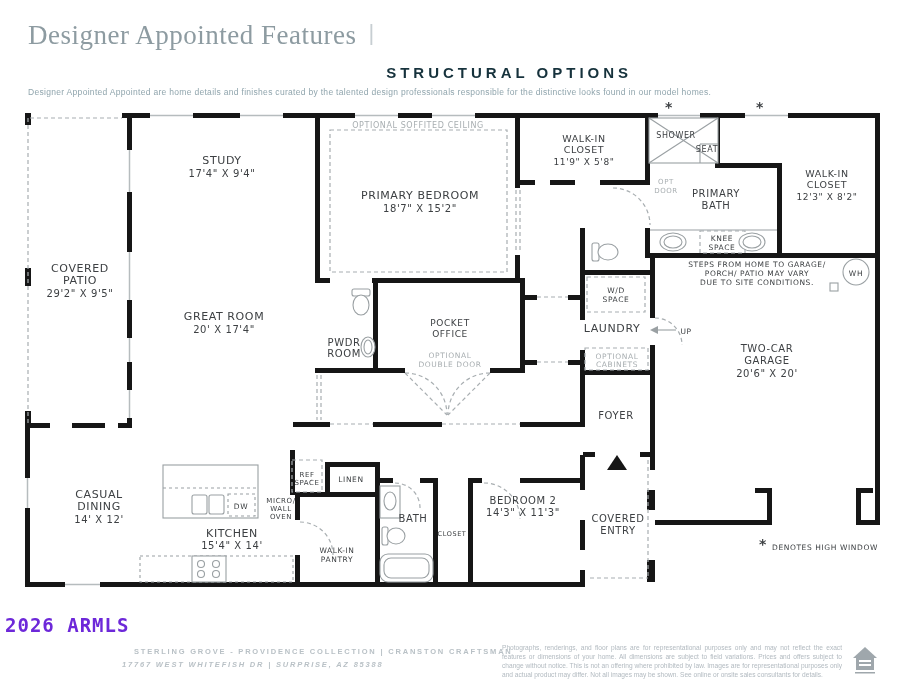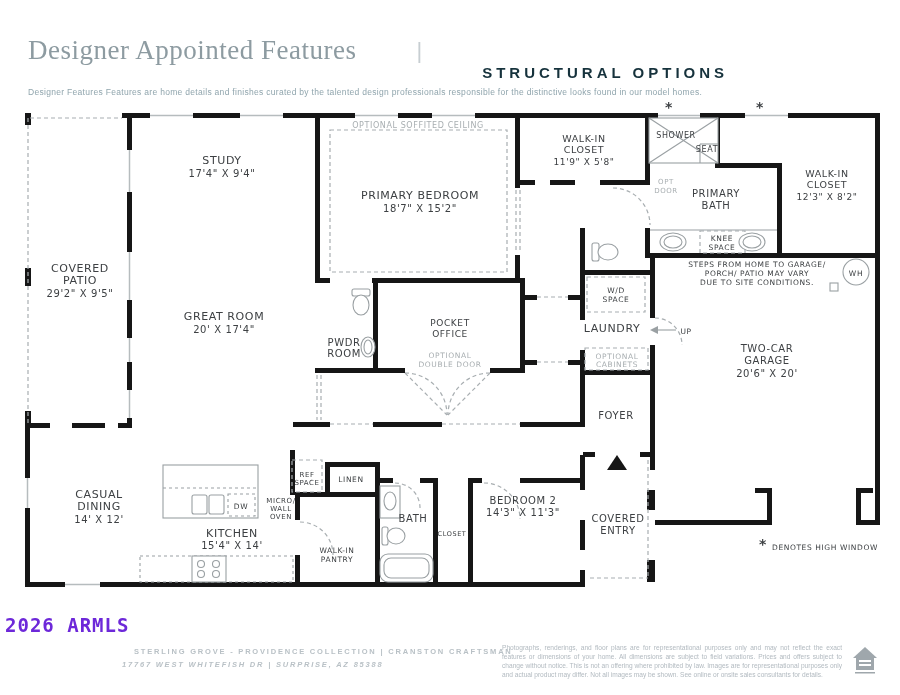--- a/index.html
+++ b/index.html
@@ -1,21 +1,21 @@
 <!DOCTYPE html>
 <html><head>
 <meta charset="utf-8">
 <style>
   html,body{margin:0;padding:0;background:#e8e8e8;}
   .canvas{position:relative;width:900px;height:695px;background:#ffffff;overflow:hidden;
           font-family:"Liberation Sans", sans-serif;}
   .canvas svg{position:absolute;left:0;top:0;z-index:1;}
   
   .header{position:absolute;left:28px;top:20px;z-index:2;width:860px;}
-  .header-row{display:flex;align-items:center;white-space:nowrap;gap:48px;}
+  .header-row{display:flex;align-items:flex-start;white-space:nowrap;}
   .h-title{font-family:"Liberation Serif", serif;font-size:27px;color:#8d9ba1;letter-spacing:.5px;}
   .h-sep{font-size:22px;color:#c7ced2;margin:0 12px;font-weight:300;}
   .h-tag{font-size:15px;color:#16323c;letter-spacing:4px;font-weight:600;margin-top:44px;}
   .h-desc{margin-top:6px;font-size:8.5px;color:#90a5ad;letter-spacing:.3px;}
   
   .f-community{position:absolute;left:86px;top:647px;z-index:2;font-size:7.5px;color:#b9c1c6;
                letter-spacing:1.8px;font-weight:700;padding-left:48px;}
   .f-address{position:absolute;left:122px;top:660px;z-index:2;font-size:7.5px;color:#b9c1c6;
              letter-spacing:1.8px;font-weight:700;font-style:italic;}
   .watermark{position:absolute;left:5px;top:614px;z-index:3;font-size:19px;font-weight:700;
@@ -34,21 +34,21 @@
 <body>
 
 <div class="canvas">
 
   <div class="header">
     <div class="header-row">
       <span class="h-title">Designer Appointed Features</span>
       <span class="h-sep">|</span>
       <span class="h-tag">STRUCTURAL OPTIONS</span>
     </div>
-    <div class="h-desc">Designer Features Features are home details and finishes curated by the talented design professionals responsible for the distinctive looks found in our model homes.</div>
+    <div class="h-desc">Designer Appointed Appointed are home details and finishes curated by the talented design professionals responsible for the distinctive looks found in our model homes.</div>
   </div>
 
   <svg width="900" height="695" viewBox="0 0 900 695">
 
     <g fill="#161616">
 
       <rect x="122" y="113" width="28" height="5"></rect>
         <rect x="193" y="113" width="47" height="5"></rect>
       <rect x="283" y="113" width="72" height="5"></rect>
         <rect x="398" y="113" width="34" height="5"></rect>

